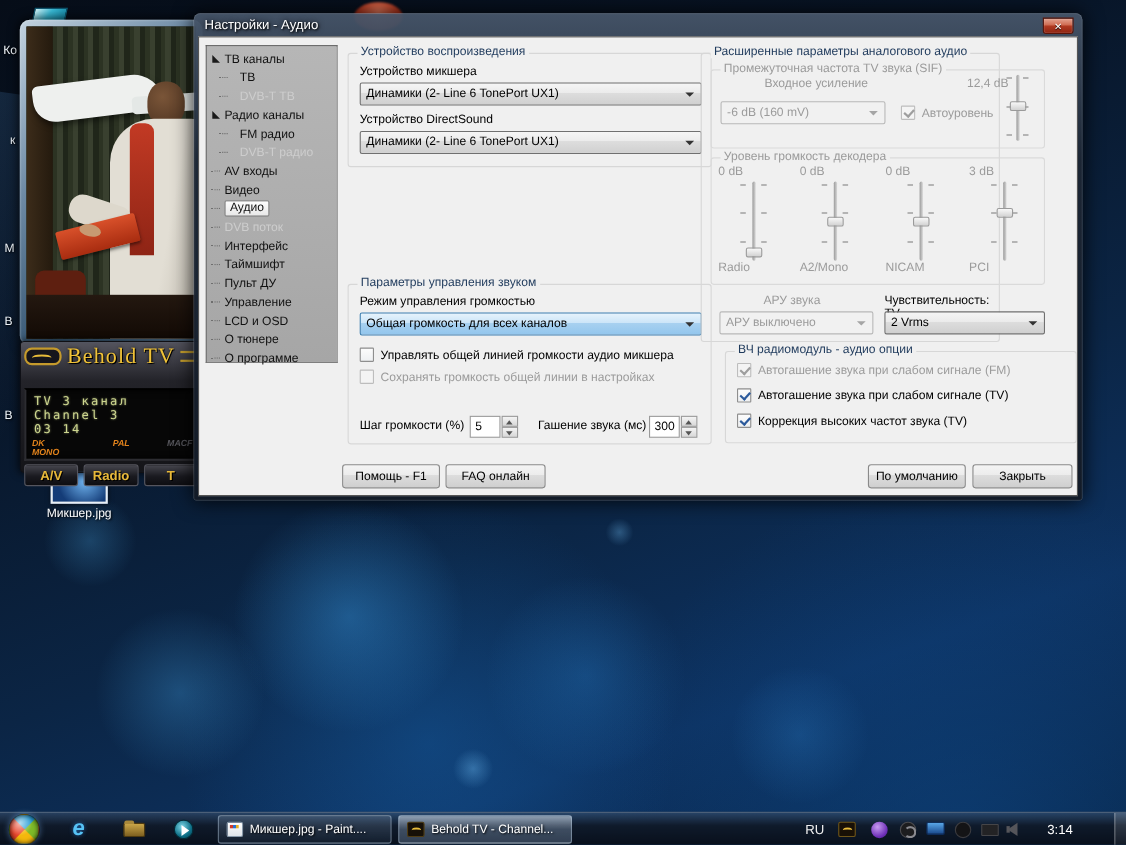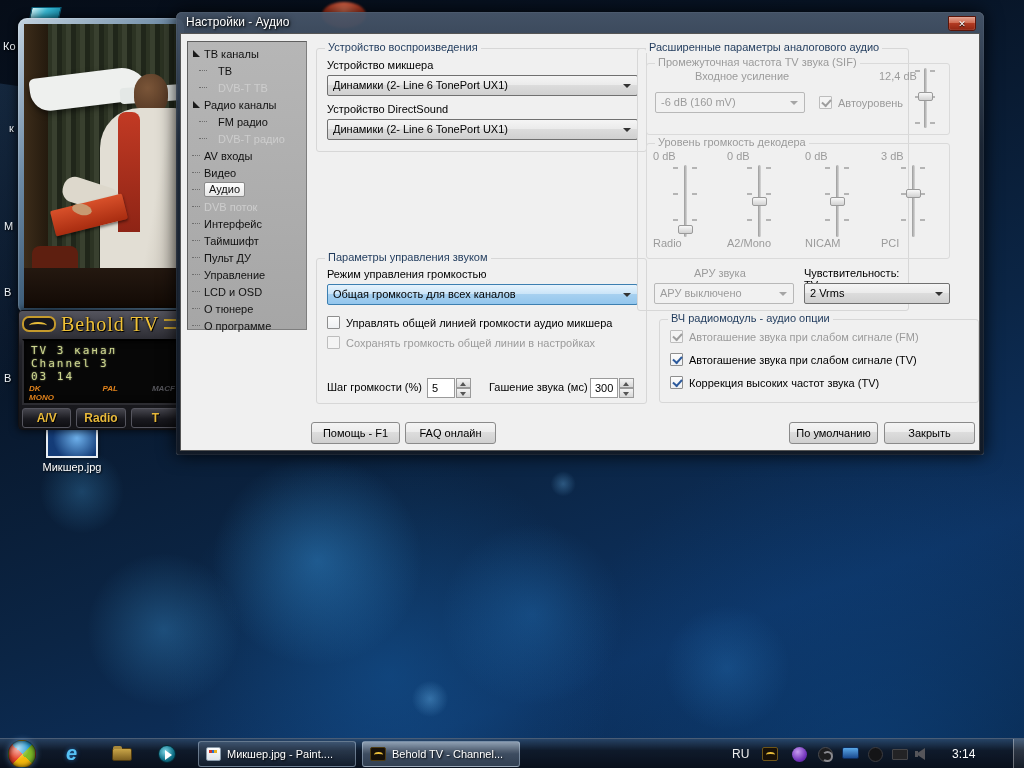--- a/index.html
+++ b/index.html
@@ -70,21 +70,21 @@
     border-radius:4px; padding:2px 3px; box-shadow:0 0 8px rgba(0,0,0,.8); }
   .w-head { height:22px; display:flex; align-items:center; gap:5px; }
   .w-logo { width:34px; height:16px; border:2px solid #c59a2c; border-radius:7px;
     background:#15151c; position:relative; }
   .w-logo::after { content:""; position:absolute; left:5px; top:4px; width:18px; height:5px;
     border-top:2px solid #e8bc3a; border-radius:50%; }
   .w-title { font-size:20px; font-weight:normal; color:#f0c238; letter-spacing:1px;
     text-shadow:1px 1px 0 #000, 0 0 3px rgba(0,0,0,.8); font-family:"Liberation Serif","DejaVu Serif",serif; }
   .w-deco { flex:1; height:10px; border-top:2px solid #caa22e; border-bottom:2px solid #caa22e; }
   .lcd { height:66px; background:#070707; border:2px solid #2c2c31; border-top-color:#000;
-    margin-top:4px; padding:3px 5px 1px 7px; position:relative; box-shadow:inset 0 0 6px #000; }
+    margin-top:18px; padding:3px 5px 1px 7px; position:relative; box-shadow:inset 0 0 6px #000; }
   .lcd-line { font-family:"DejaVu Sans Mono",monospace; font-size:11px; line-height:13px;
     color:#cdd68f; letter-spacing:2px; text-shadow:0 0 2px rgba(205,214,143,.7); white-space:nowrap; }
   .lcd-status { position:absolute; left:5px; right:3px; bottom:1px; display:flex;
     font-size:8px; font-weight:bold; letter-spacing:0;font-style:italic; }
   .st-orange { color:#e0821c; }
   .st-dim { color:#56565c; }
   .lcd-status .s2 { margin-left:48px; } .lcd-status .s3 { margin-left:34px; }
   .w-btns { display:flex; gap:5px; margin-top:3px; }
   .w-btn { flex:1; height:20px; background:linear-gradient(#46464e,#1a1a20 55%,#0e0e12);
     border:1px solid #55555e; border-radius:3px; color:#e8b93a; font-size:12px; font-weight:bold;

